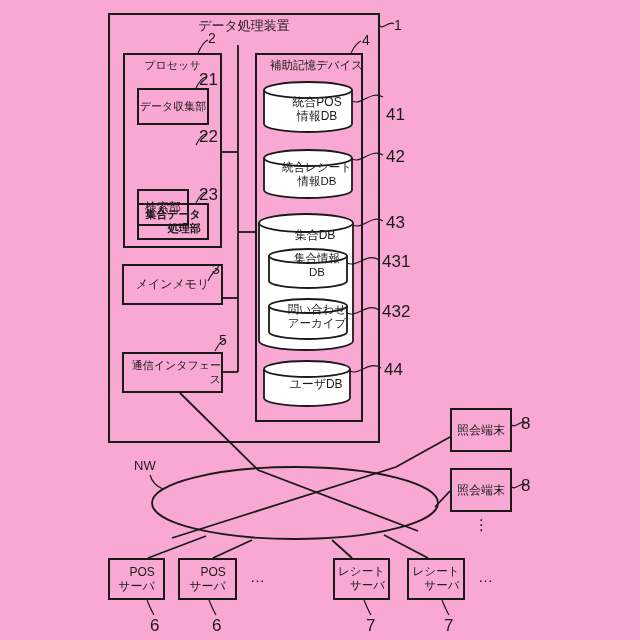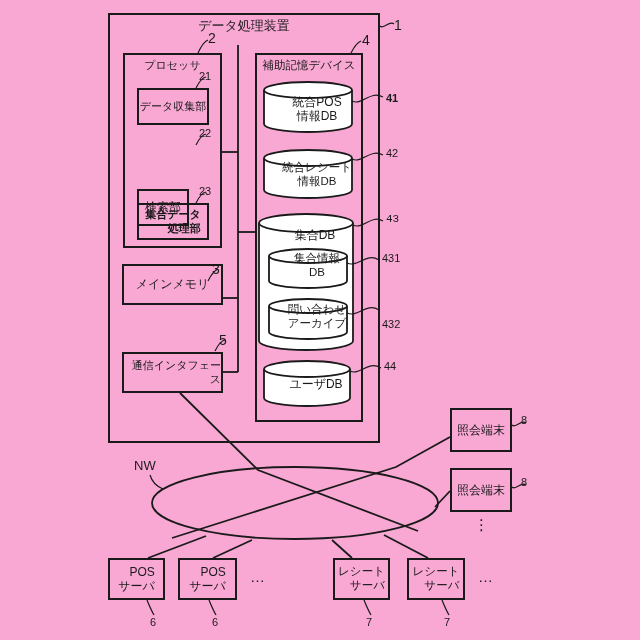--- a/index.html
+++ b/index.html
@@ -5,21 +5,21 @@
   html,body{margin:0;padding:0;background:#fff;}
   .stage{position:relative;width:640px;height:640px;background:#f9a8d4;overflow:hidden;
          font-family:"Liberation Sans","DejaVu Sans",sans-serif;color:#1a1a1a;}
   .stage svg{position:absolute;left:0;top:0;}
   .box{position:absolute;border:2px solid #1a1a1a;box-sizing:border-box;
        display:flex;align-items:center;justify-content:center;text-align:right;
        font-size:12px;line-height:1.2;white-space:pre-line;background:transparent;}
   .frame{position:absolute;border:2px solid #1a1a1a;box-sizing:border-box;background:transparent;}
   .frame-title{position:absolute;text-align:center;font-size:11px;white-space:pre-line;}
   .cyl-label{position:absolute;text-align:center;font-size:12px;line-height:1.2;white-space:pre-line;padding-left:9px;}
-  .ref{position:absolute;font-size:11px;}
+  .ref{position:absolute;font-size:17px;}
   .dots-h{position:absolute;font-size:15px;letter-spacing:1px;}
   .dots-v{position:absolute;font-size:15px;line-height:0.9;}
   .nw{position:absolute;font-size:13px;}
   .title{position:absolute;text-align:center;font-size:13px;}
 </style>
 </head>
 <body>
 
 <div class="stage">
 
@@ -104,21 +104,21 @@
 
   <div class="box" style="left:137px;top:88px;width:72px;height:37px;font-size:11px;">データ収集部</div>
   <div class="box" style="left:137px;top:145px;width:52px;height:37px;margin-top:44px;">検索部</div>
   <div class="box" style="left:137px;top:203px;width:72px;height:37px;font-size:11px;font-weight:bold;">集合データ
 処理部</div>
 
   <div class="box" style="left:122px;top:264px;width:101px;height:41px;">メインメモリ</div>
   <div class="box" style="left:122px;top:352px;width:101px;height:41px;font-size:11px;">通信インタフェース</div>
 
   <div class="frame" style="left:255px;top:53px;width:108px;height:369px;"></div>
-  <div class="frame-title" style="left:255px;top:58px;width:108px;font-size:11.5px;">補助記憶デバイス</div>
+  <div class="frame-title" style="left:255px;top:58px;width:108px;font-size:11.5px;text-align:right;">補助記憶デバイス</div>
 
   <div class="cyl-label" style="left:264px;top:95px;width:88px;">統合POS
 情報DB</div>
   <div class="cyl-label" style="left:264px;top:161px;width:88px;font-size:11.5px;">統合レシート
 情報DB</div>
   <div class="cyl-label" style="left:259px;top:228px;width:94px;">集合DB</div>
   <div class="cyl-label" style="left:269px;top:252px;width:78px;font-size:11.5px;">集合情報
 DB</div>
   <div class="cyl-label" style="left:269px;top:303px;width:78px;font-size:11.5px;">問い合わせ
 アーカイブ</div>
@@ -142,25 +142,25 @@
   <div class="dots-h" style="left:478px;top:568px;">…</div>
 
   <div class="ref" style="left:394px;top:17px;font-size:14px;">1</div>
   <div class="ref" style="left:208px;top:30px;font-size:14px;">2</div>
   <div class="ref" style="left:199px;top:70px;">21</div>
   <div class="ref" style="left:199px;top:127px;">22</div>
   <div class="ref" style="left:199px;top:185px;">23</div>
   <div class="ref" style="left:212px;top:261px;font-size:14px;">3</div>
   <div class="ref" style="left:219px;top:332px;font-size:14px;">5</div>
   <div class="ref" style="left:362px;top:32px;font-size:14px;">4</div>
-  <div class="ref" style="left:386px;top:92px;font-weight:bold;">41</div>
+  <div class="ref" style="left:386px;top:105px;">41</div>
   <div class="ref" style="left:386px;top:147px;">42</div>
-  <div class="ref" style="left:386px;top:213px;font-family:Liberation Mono, monospace;">43</div>
+  <div class="ref" style="left:386px;top:213px;">43</div>
   <div class="ref" style="left:382px;top:252px;">431</div>
-  <div class="ref" style="left:382px;top:302px;margin-top:16px;">432</div>
+  <div class="ref" style="left:382px;top:302px;">432</div>
   <div class="ref" style="left:384px;top:360px;">44</div>
   <div class="ref" style="left:521px;top:414px;">8</div>
   <div class="ref" style="left:521px;top:476px;">8</div>
   <div class="ref" style="left:150px;top:616px;">6</div>
   <div class="ref" style="left:212px;top:616px;">6</div>
   <div class="ref" style="left:366px;top:616px;">7</div>
   <div class="ref" style="left:444px;top:616px;">7</div>
 
 </div>
 

